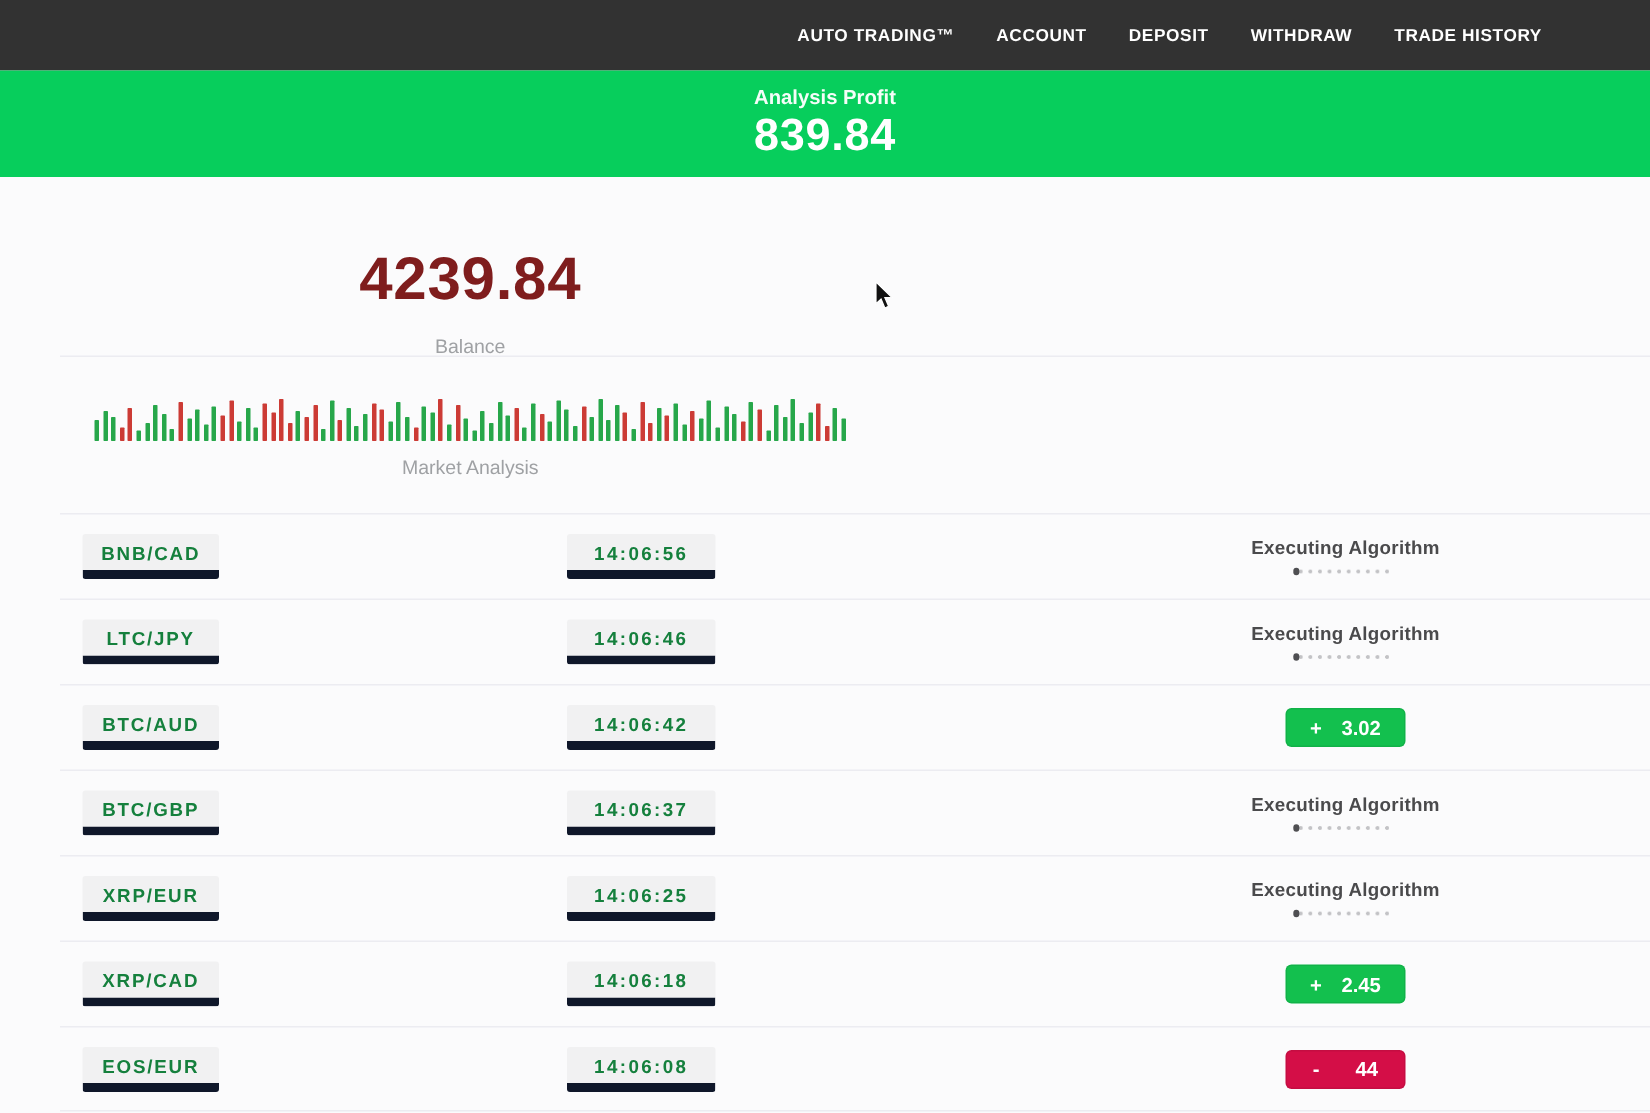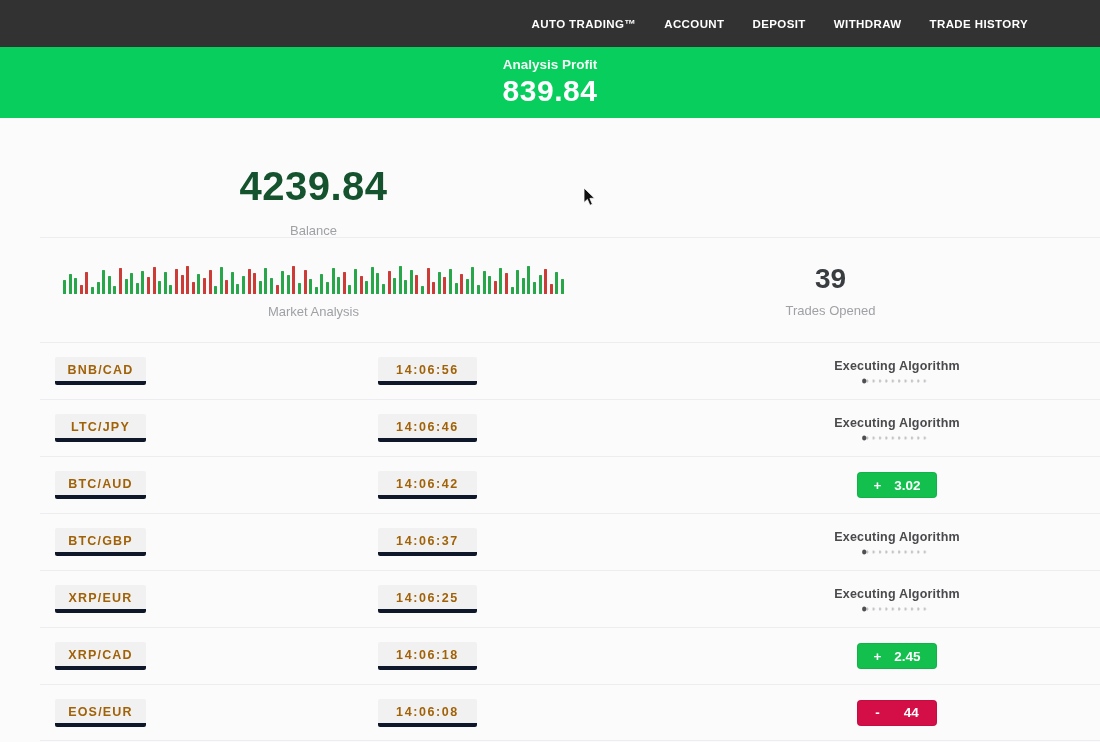--- a/index.html
+++ b/index.html
@@ -16,21 +16,21 @@
   .banner { height:71px; background:var(--banner-green); display:flex; flex-direction:column;
     align-items:center; justify-content:center; }
   .banner-label { color:rgba(255,255,255,.96); font-size:13.5px; font-weight:bold; }
   .banner-value { color:#fff; font-size:30px; font-weight:bold; letter-spacing:.5px; margin-top:2px; }
 
   
   .stat-section { display:flex; }
   .col-left { width:57%; display:flex; flex-direction:column; align-items:center; justify-content:center; }
   .col-right { width:37%; display:flex; flex-direction:column; align-items:center; justify-content:center; }
   .balance-section { height:119px; }
-  .balance-value { font-size:40px; font-weight:bold; color:#14532d; letter-spacing:.5px;margin-top:47px; }
+  .balance-value { font-size:40px; font-weight:bold; color:#7f1d1d; letter-spacing:.5px;margin-top:47px; }
   .muted-label { font-size:13px; color:#9fa1a4; margin-top:14px; }
 
   .toggle-row { display:flex; align-items:center; gap:18px; }
   .toggle { width:57px; height:29px; background:var(--toggle-blue); border-radius:15px;
     position:relative; cursor:pointer; }
   .toggle-knob { position:absolute; right:1px; top:1px; width:27px; height:27px;
     background:#fff; border-radius:50%; box-shadow:0 1px 2px rgba(0,0,0,.25), inset 0 0 0 1px rgba(0,0,0,.06); }
   .toggle-label { font-size:15px; font-weight:bold; color:#222; }
 
   .divider { height:1px; background:#ececf1; margin-left:40px; }
@@ -42,22 +42,22 @@
   .bar-red { background:var(--chart-red); }
   .trades-opened { font-size:28px; font-weight:bold; color:#3a3d40; }
   .market-section .muted-label { margin-top:10px; }
   .col-right .trades-caption { margin-top:8px; }
 
   
   .trade-table { margin-left:40px; }
   .trade-row { position:relative; height:57px; border-top:1px solid #ececf1; background:transparent; }
   .trade-row:last-child { border-bottom:1px solid #ececf1; }
   .chip { position:absolute; top:50%; transform:translateY(-50%);
-    background:#f1f1f2; border-bottom:4px solid #0f172a; border-radius:2px;
-    font-weight:bold; color:#a16207; text-align:center; }
+    background:#f1f1f2; border-bottom:6px solid #0f172a; border-radius:2px;
+    font-weight:bold; color:#15803d; text-align:center; }
   .pair-chip { left:15px; width:91px; padding:6px 0 4px; font-size:12.5px; letter-spacing:1.2px; }
   .time-chip { left:338px; width:99px; padding:6px 0 4px; font-size:12.5px; letter-spacing:1.6px; }
   .status-cell { position:absolute; left:857px; top:50%; transform:translate(-50%,-50%);
     display:flex; flex-direction:column; align-items:center; }
   .executing-label { font-size:12.5px; font-weight:bold; color:#4a4a4c; letter-spacing:.2px; white-space:nowrap; }
   .dots { margin-top:6px; width:64px; height:5px; position:relative;
     background-image:radial-gradient(circle at 2px 2.5px, #c3c3c6 1.1px, transparent 1.5px);
     background-size:6.4px 5px; background-repeat:repeat-x; }
   .dots::before { content:""; position:absolute; left:-3px; top:.3px; width:4.4px; height:4.4px;
     border-radius:50%; background:#4f4f52; }
@@ -184,24 +184,20 @@
         <div class="bar bar-green" style="height: 28px;"></div>
         <div class="bar bar-green" style="height: 12px;"></div>
         <div class="bar bar-green" style="height: 19px;"></div>
         <div class="bar bar-red" style="height: 25px;"></div>
         <div class="bar bar-red" style="height: 10px;"></div>
         <div class="bar bar-green" style="height: 22px;"></div>
         <div class="bar bar-green" style="height: 15px;"></div>
       </div>
     <div class="muted-label">Market Analysis</div>
   </div>
-  <div class="col-right">
-    <div class="trades-opened">39</div>
-    <div class="muted-label trades-caption">Trades Opened</div>
-  </div>
 </section>
 
 <section class="trade-table">
 
   <div class="trade-row">
     <span class="chip pair-chip">BNB/CAD</span>
     <span class="chip time-chip">14:06:56</span>
     <div class="status-cell">
       <span class="executing-label">Executing Algorithm</span>
       <span class="dots"></span>

